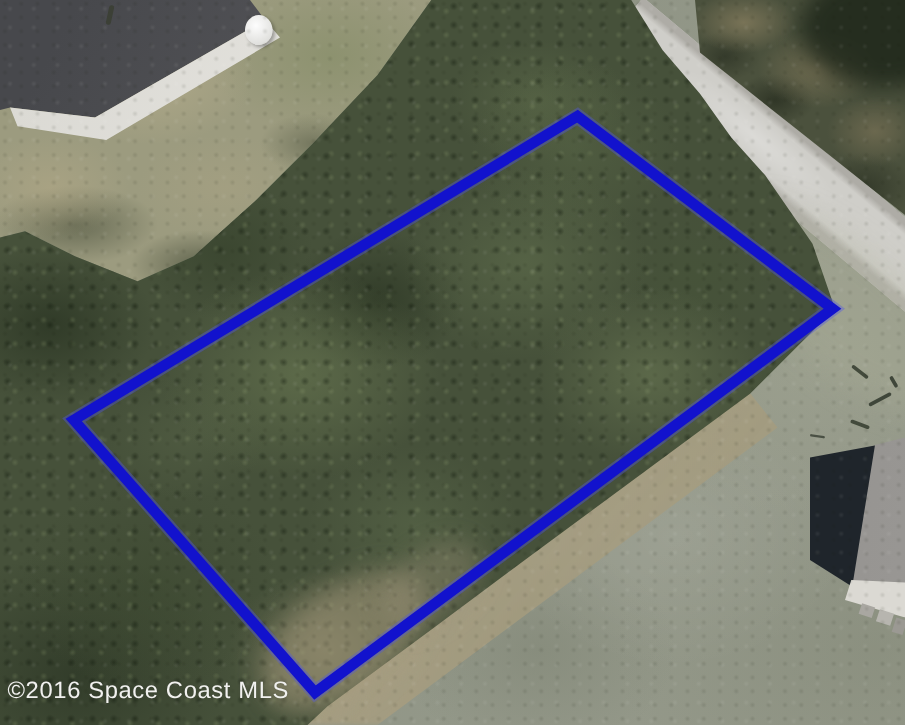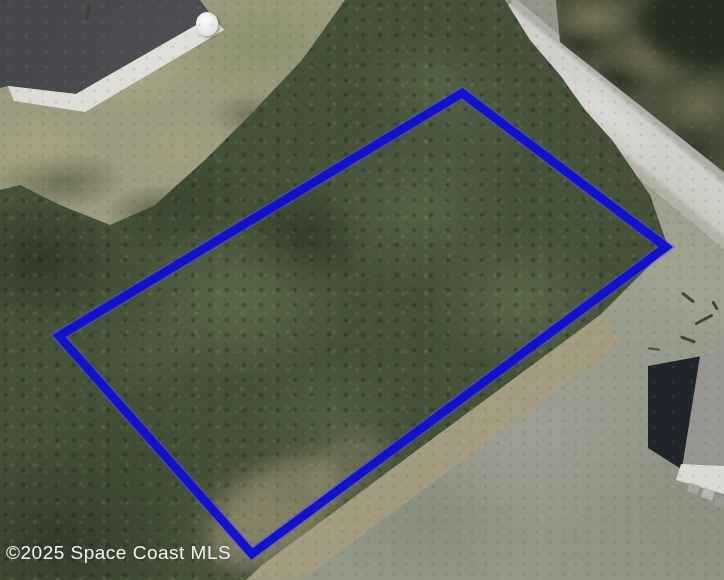--- a/index.html
+++ b/index.html
@@ -185,14 +185,14 @@
   <div class="stick s4"></div>
   <div class="stick s5"></div>
 
   <div class="ly grain"></div>
 
   <svg class="boundary-svg" width="724" height="580" viewBox="0 0 724 580">
     <polygon fill="none" opacity="0.4" stroke-linejoin="miter" points="462,93 666,247 252,554 59,336" stroke="#5257e0" stroke-width="12"></polygon>
     <polygon fill="none" stroke-linejoin="miter" points="462,93 666,247 252,554 59,336" stroke="#1212cd" stroke-width="8.5"></polygon>
   </svg>
 
-  <div class="watermark" style="color: rgb(241, 241, 239);">©2025 Space Coast MLS</div>
+  <div class="watermark" style="color: rgb(241, 241, 239);">©2016 Space Coast MLS</div>
 </div>
 
 </body></html>

